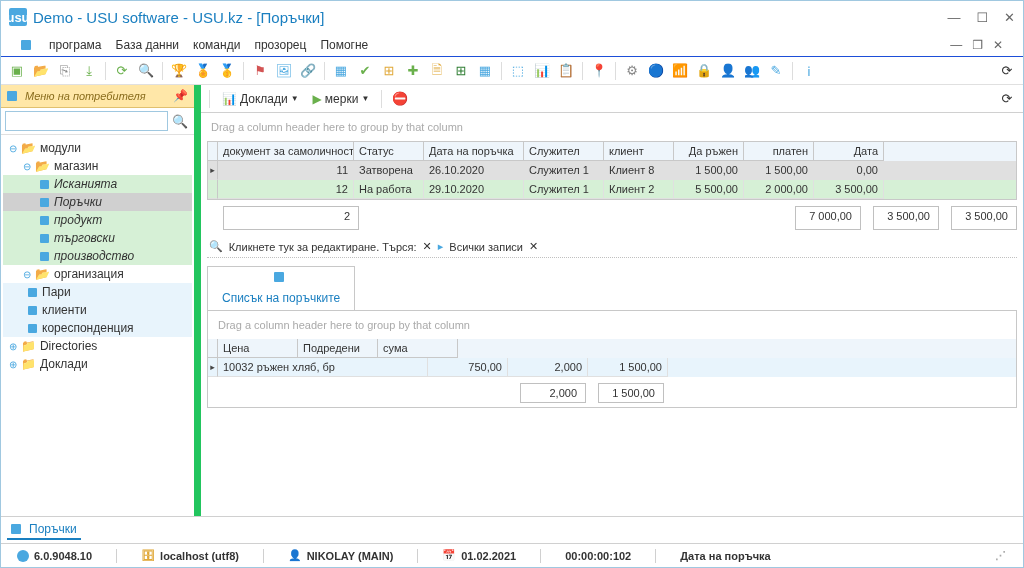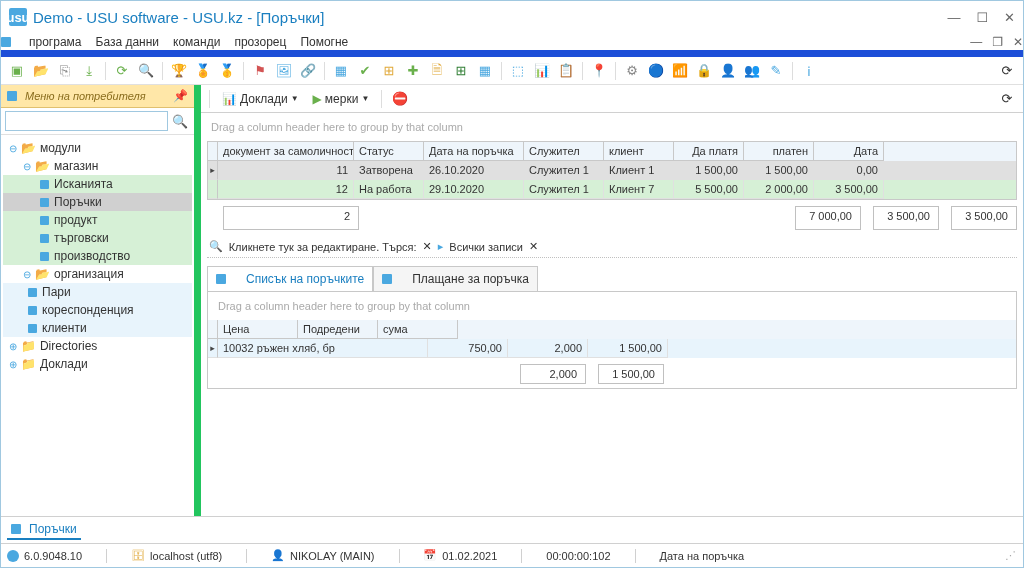--- a/index.html
+++ b/index.html
@@ -3,42 +3,42 @@
 <meta charset="utf-8">
 <style>
   * { box-sizing: border-box; margin: 0; padding: 0; }
   body { font-family: "Segoe UI", Tahoma, sans-serif; font-size: 12px; background: #fff; color: #333; }
   .window { width: 1024px; height: 568px; border: 1px solid #a0c8e0; display: flex; flex-direction: column; }
   .titlebar { height: 32px; display: flex; align-items: center; padding: 0 8px; }
   .titlebar .appicon { width: 18px; height: 18px; background: #4aa8e0; margin-right: 6px; display:inline-flex;align-items:center;justify-content:center;color:#fff;font-size:13px;font-weight:bold;border-radius:2px;}
   .titlebar .title { color: #1a7fc0; font-size: 15px; }
   .winbtns { margin-left: auto; display: flex; gap: 16px; color: #666; }
   .winbtn { cursor: pointer; font-size: 13px; }
-  .menubar { height: 24px; display: flex; align-items: center; padding: 2px 0; border-bottom: 7px solid #1d4ed8; gap: 14px;}
+  .menubar { height: 24px; display: flex; align-items: center; padding: 2px 20px; border-bottom: 1px solid #1d4ed8; gap: 14px;}
   .menubar .mitem { cursor: pointer; }
   .menubar .mwin { margin-left: auto; display:flex; gap:10px; color:#666;}
   .menubar .mwin span { cursor:pointer; }
   .sqico { width:10px;height:10px;background:#4aa8e0;display:inline-block;margin-right:4px;vertical-align:middle;border-radius:1px;}
   .toolbar1 { height: 28px; display: flex; align-items: center; padding: 2px 6px; border-bottom: 1px solid #e0e0e0; gap: 4px;}
   .tbtn { width: 20px; height: 20px; display:inline-flex;align-items:center;justify-content:center; cursor:pointer; font-size: 13px;}
   .tsep { width:1px; height:18px; background:#ddd; margin:0 2px;}
   .body { flex:1; display:flex; min-height:0;}
   .sidebar { width: 200px; border-right: 7px solid #22c55e; display:flex;flex-direction:column;}
   .sidehdr { background:#ffe7a8; border-bottom:1px solid #e0c070; padding:4px 6px; display:flex;align-items:center; gap:4px;}
   .sidehdr .lbl { color:#8a6d1e; font-style:italic; font-size:11px;}
   .sidehdr .pin { margin-left:auto; color:#8a6d1e; cursor:pointer;}
   .searchrow { padding:3px 4px; border-bottom:1px solid #e0e0e0; display:flex; gap:2px;}
   .searchrow input { flex:1; border:1px solid #a0c8e0; padding:2px 4px; font-size:11px;}
   .tree { flex:1; overflow:auto; padding:4px 2px; }
   .tnode { display:flex; align-items:center; padding:2px 2px 2px 6px; cursor:pointer; white-space:nowrap;}
   .tnode .exp { width:12px; color:#4aa8e0; font-size:10px;}
   .fld { color:#e0a838; margin-right:4px;}
   .pageico { width:9px;height:9px;background:#4aa8e0;display:inline-block;margin-right:5px;margin-left:1px;border-radius:1px;}
   .ind1 { padding-left: 20px; }
-  .ind2 { padding-left: 36px; background:#d6f0d6;}
+  .ind2 { padding-left: 36px; background:#d6f0d6;font-style:italic;}
   .ind2.sel { background:#d0d0d0;}
   .ind2b { padding-left: 24px; background:#e8f4fc;}
   .main { flex:1; display:flex; flex-direction:column; min-width:0;}
   .toolbar2 { height:28px; border-bottom:1px solid #d0d0d0; display:flex;align-items:center; padding:2px 6px; gap:6px;}
   .tbtn2 { display:flex;align-items:center;gap:3px;cursor:pointer;font-size:12px;padding:0 4px;}
   .tri { font-size:8px;color:#333;}
   .grouphint { padding:8px 10px; color:#aaa; font-size:11px;}
   .grid { border:1px solid #c8c8c8; margin:0 6px;}
   .ghdr { display:flex; background:#eef5fb;}
   .gcol { border-right:1px solid #c8c8c8; border-bottom:1px solid #c8c8c8; padding:3px 5px; font-size:11px; overflow:hidden; white-space:nowrap;}
@@ -46,26 +46,26 @@
   .gcell { border-right:1px solid #e0e0e0; border-bottom:1px solid #e0e0e0; padding:3px 5px; font-size:11px; overflow:hidden; white-space:nowrap;}
   .gmrk { width:10px; border-right:1px solid #c8c8c8; border-bottom:1px solid #e0e0e0; text-align:center; font-size:9px; color:#444; display:flex;align-items:center;justify-content:center;}
   .r0 { background:#e0e0e0;}
   .r1 { background:#d6f0d6;}
   .num { text-align:right;}
   .gsum { display:flex; margin:6px 6px 0 6px; height:24px;}
   .gsum .sp { flex:1;}
   .sumbox { border:1px solid #c0c0c0; padding:3px 8px; margin-left:12px; font-size:11px; text-align:right; min-width:66px;}
   .srchbar { margin:6px 6px 0 6px; display:flex; align-items:center; gap:6px; font-size:11px; border-bottom:1px dotted #c0c0c0; padding:4px 2px;}
   .tabs { display:flex; margin:8px 6px 0 6px; }
-  .tab { border:1px solid #c8c8c8; border-bottom:none; padding:5px 8px; display:flex;align-items:center;gap:16px; cursor:pointer; background:#f5f5f5; font-size:12px;}
+  .tab { border:1px solid #c8c8c8; border-bottom:none; padding:5px 14px; display:flex;align-items:center;gap:9px; cursor:pointer; background:#f5f5f5; font-size:12px;flex-direction:column;}
   .tab.active { background:#fff; color:#1a7fc0;}
   .subpanel { border:1px solid #c8c8c8; margin:0 6px; padding:0;}
   .doctab-row { padding: 3px 6px; border-top:1px solid #d0d0d0; display:flex;align-items:center;gap:6px;}
   .doctab { display:flex;align-items:center;gap:4px; border-bottom:2px solid #1a7fc0; padding:2px 4px; color:#1a7fc0; cursor:pointer; font-size:12px;}
-  .status { height:24px; border-top:1px solid #d0d0d0; display:flex;align-items:center; padding:2px 6px; gap:24px; font-size:11px;}
+  .status { height:24px; border-top:1px solid #d0d0d0; display:flex;align-items:center; padding:2px 16px; gap:24px; font-size:11px;font-weight:bold;}
   .sitem { display:flex;align-items:center;gap:5px;}
   .ssep { width:1px;height:14px;background:#d0d0d0;}
   .circ { width:12px;height:12px;border-radius:50%;display:inline-block;}
   .grip { margin-left:auto; color:#aaa; letter-spacing:1px;}
 </style>
 </head>
 <body>
 
 <div class="window">
   <div class="titlebar">
@@ -181,25 +181,25 @@
             <span class="exp">⊖</span>
             <span class="fld">📂</span>
             <span>организация</span>
           </div>
         <div class="tnode ind2b">
             <span class="pageico"></span>
             <span>Пари</span>
           </div>
         <div class="tnode ind2b">
             <span class="pageico"></span>
+            <span>клиенти</span>
+          </div>
+        <div class="tnode ind2b">
+            <span class="pageico"></span>
             <span>кореспонденция</span>
-          </div>
-        <div class="tnode ind2b">
-            <span class="pageico"></span>
-            <span>клиенти</span>
           </div>
         <div class="tnode">
             <span class="exp">⊕</span>
             <span class="fld">📁</span>
             <span>Directories</span>
           </div>
         <div class="tnode">
             <span class="exp">⊕</span>
             <span class="fld">📁</span>
             <span>Доклади</span>
@@ -228,42 +228,42 @@
       <div class="grouphint">Drag a column header here to group by that column</div>
 
       <div class="grid">
         <div class="ghdr">
           <div class="gmrk" style="border-bottom:1px solid #c8c8c8"></div>
           <div class="gcol" style="width:136px">документ за самоличност</div>
           <div class="gcol" style="width:70px">Статус</div>
           <div class="gcol" style="width:100px">Дата на поръчка</div>
           <div class="gcol" style="width:80px">Служител</div>
           <div class="gcol" style="width:70px">клиент</div>
-          <div class="gcol num" style="width:70px">Да платя</div>
+          <div class="gcol num" style="width:70px">Да ръжен</div>
           <div class="gcol num" style="width:70px">платен</div>
           <div class="gcol num" style="width:70px">Дата</div>
         </div>
         <div class="grow r0">
           <div class="gmrk">▸</div>
           <div class="gcell num" style="width:136px">11</div>
           <div class="gcell" style="width:70px">Затворена</div>
           <div class="gcell" style="width:100px">26.10.2020</div>
           <div class="gcell" style="width:80px">Служител 1</div>
-          <div class="gcell" style="width:70px">Клиент 1</div>
+          <div class="gcell" style="width:70px">Клиент 8</div>
           <div class="gcell num" style="width:70px">1 500,00</div>
           <div class="gcell num" style="width:70px">1 500,00</div>
           <div class="gcell num" style="width:70px">0,00</div>
         </div>
         <div class="grow r1">
           <div class="gmrk"></div>
           <div class="gcell num" style="width:136px">12</div>
           <div class="gcell" style="width:70px">На работа</div>
           <div class="gcell" style="width:100px">29.10.2020</div>
           <div class="gcell" style="width:80px">Служител 1</div>
-          <div class="gcell" style="width:70px">Клиент 7</div>
+          <div class="gcell" style="width:70px">Клиент 2</div>
           <div class="gcell num" style="width:70px">5 500,00</div>
           <div class="gcell num" style="width:70px">2 000,00</div>
           <div class="gcell num" style="width:70px">3 500,00</div>
         </div>
       </div>
 
       <div class="gsum">
         <div class="sumbox num" style="width:136px;margin-left:16px">2</div>
         <div class="sp"></div>
         <div class="sumbox">7 000,00</div>
@@ -278,24 +278,20 @@
         <span style="color:#4aa8e0">▸</span>
         <span>Всички записи</span>
         <span>✕</span>
       </div>
 
       <div class="tabs">
         <div class="tab active">
             <span class="sqico"></span>
             <span>Списък на поръчките</span>
           </div>
-        <div class="tab">
-            <span class="sqico"></span>
-            <span>Плащане за поръчка</span>
-          </div>
       </div>
 
       <div class="subpanel">
         <div class="grouphint">Drag a column header here to group by that column</div>
         <div style="display:flex;background:#eef5fb;">
           <div class="gmrk" style="border-bottom:1px solid #c8c8c8"></div>
           <div class="gcol" style="width:80px">Цена</div>
           <div class="gcol" style="width:80px">Подредени</div>
           <div class="gcol" style="width:80px">сума</div>
         </div>

